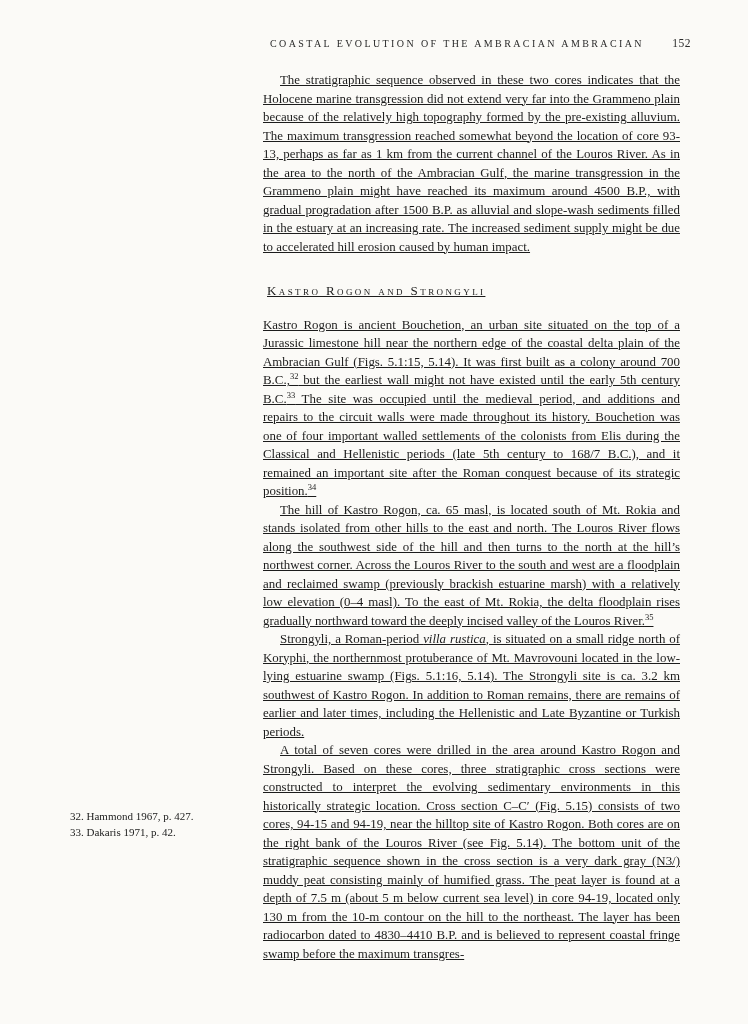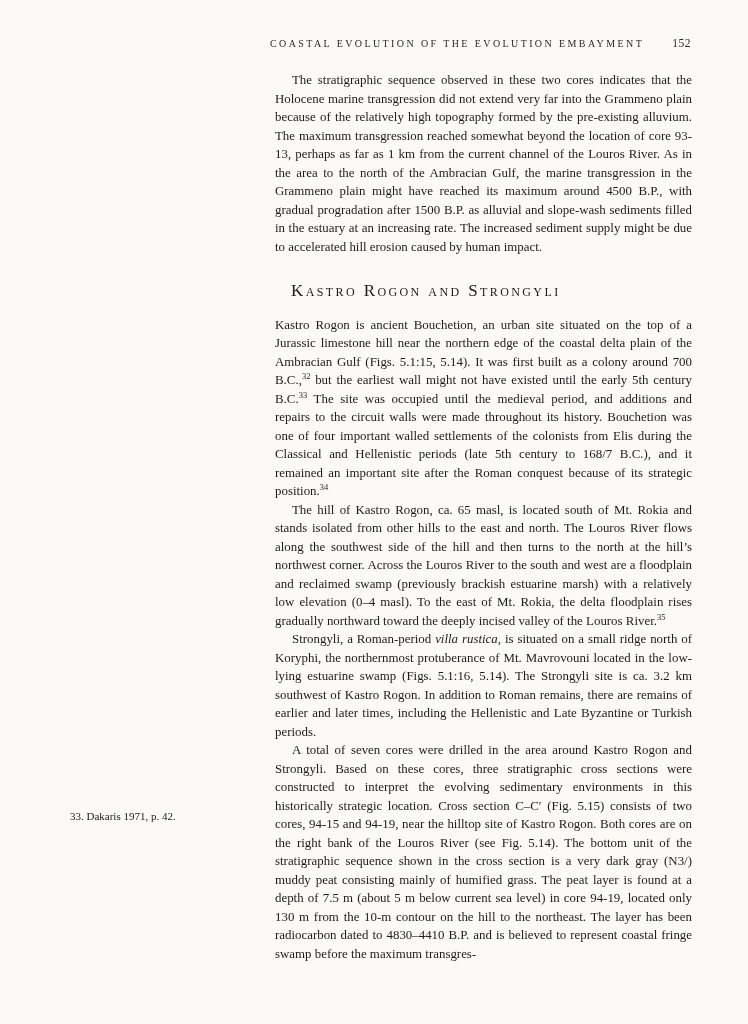--- a/index.html
+++ b/index.html
@@ -36,39 +36,40 @@
   .page-number {
     font-size: 11.5px;
     color: #2a2a2a;
     letter-spacing: 0.5px;
   }
 
   
   .main-column {
     position: absolute;
     top: 71px;
-    left: 275px;
+    left: 263px;
     width: 417px;
     font-size: 12.9px;
     line-height: 18.5px;
     text-align: justify;
+    text-decoration: underline;
   }
   .body-para {
     margin: 0;
     text-indent: 0;
   }
   .body-para.indent {
     text-indent: 17px;
   }
   .section-heading {
-    font-size: 17px;
+    font-size: 13px;
     font-weight: normal;
     font-variant: small-caps;
     letter-spacing: 2.4px;
-    margin: 26px 0 15px 16px;
+    margin: 26px 0 15px 4px;
     text-align: left;
   }
   sup.footnote-ref {
     font-size: 8.5px;
     line-height: 0;
     vertical-align: super;
   }
   i { font-style: italic; }
 
   
@@ -85,32 +86,33 @@
     margin: 0;
     text-indent: 10px;
   }
 </style>
 </head>
 <body>
 
 <div class="page">
 
   <div class="running-head">
-    <span class="running-title">COASTAL EVOLUTION OF THE EVOLUTION EMBAYMENT</span>
+    <span class="running-title">COASTAL EVOLUTION OF THE AMBRACIAN AMBRACIAN</span>
     <span class="page-number">152</span>
   </div>
 
   <div class="main-column">
 
   <p class="body-para indent">The stratigraphic sequence observed in these two cores indicates that the Holocene marine transgression did not extend very far into the Grammeno plain because of the relatively high topography formed by the pre-existing alluvium. The maximum transgression reached somewhat beyond the location of core 93-13, perhaps as far as 1 km from the current channel of the Louros River. As in the area to the north of the Ambracian Gulf, the marine transgression in the Grammeno plain might have reached its maximum around 4500 B.P., with gradual progradation after 1500 B.P. as alluvial and slope-wash sediments filled in the estuary at an increasing rate. The increased sediment supply might be due to accelerated hill erosion caused by human impact.</p>
       <h2 class="section-heading">Kastro Rogon and Strongyli</h2>
       <p class="body-para">Kastro Rogon is ancient Bouchetion, an urban site situated on the top of a Jurassic limestone hill near the northern edge of the coastal delta plain of the Ambracian Gulf (Figs. 5.1:15, 5.14). It was first built as a colony around 700 B.C.,<sup class="footnote-ref">32</sup> but the earliest wall might not have existed until the early 5th century B.C.<sup class="footnote-ref">33</sup> The site was occupied until the medieval period, and additions and repairs to the circuit walls were made throughout its history. Bouchetion was one of four important walled settlements of the colonists from Elis during the Classical and Hellenistic periods (late 5th century to 168/7 B.C.), and it remained an important site after the Roman conquest because of its strategic position.<sup class="footnote-ref">34</sup></p>
       <p class="body-para indent">The hill of Kastro Rogon, ca. 65 masl, is located south of Mt. Rokia and stands isolated from other hills to the east and north. The Louros River flows along the southwest side of the hill and then turns to the north at the hill’s northwest corner. Across the Louros River to the south and west are a floodplain and reclaimed swamp (previously brackish estuarine marsh) with a relatively low elevation (0–4 masl). To the east of Mt. Rokia, the delta floodplain rises gradually northward toward the deeply incised valley of the Louros River.<sup class="footnote-ref">35</sup></p>
       <p class="body-para indent">Strongyli, a Roman-period <i>villa rustica</i>, is situated on a small ridge north of Koryphi, the northernmost protuberance of Mt. Mavrovouni located in the low-lying estuarine swamp (Figs. 5.1:16, 5.14). The Strongyli site is ca. 3.2 km southwest of Kastro Rogon. In addition to Roman remains, there are remains of earlier and later times, including the Hellenistic and Late Byzantine or Turkish periods.</p>
       <p class="body-para indent">A total of seven cores were drilled in the area around Kastro Rogon and Strongyli. Based on these cores, three stratigraphic cross sections were constructed to interpret the evolving sedimentary environments in this historically strategic location. Cross section C–C′ (Fig. 5.15) consists of two cores, 94-15 and 94-19, near the hilltop site of Kastro Rogon. Both cores are on the right bank of the Louros River (see Fig. 5.14). The bottom unit of the stratigraphic sequence shown in the cross section is a very dark gray (N3/) muddy peat consisting mainly of humified grass. The peat layer is found at a depth of 7.5 m (about 5 m below current sea level) in core 94-19, located only 130 m from the 10-m contour on the hill to the northeast. The layer has been radiocarbon dated to 4830–4410 B.P. and is believed to represent coastal fringe swamp before the maximum transgres-</p>
     </div>
 
   <div class="footnotes">
 
+  <p class="footnote">32. Hammond 1967, p. 427.</p>
       <p class="footnote">33. Dakaris 1971, p. 42.</p>
     </div>
 
 </div>
 
 </body></html>

